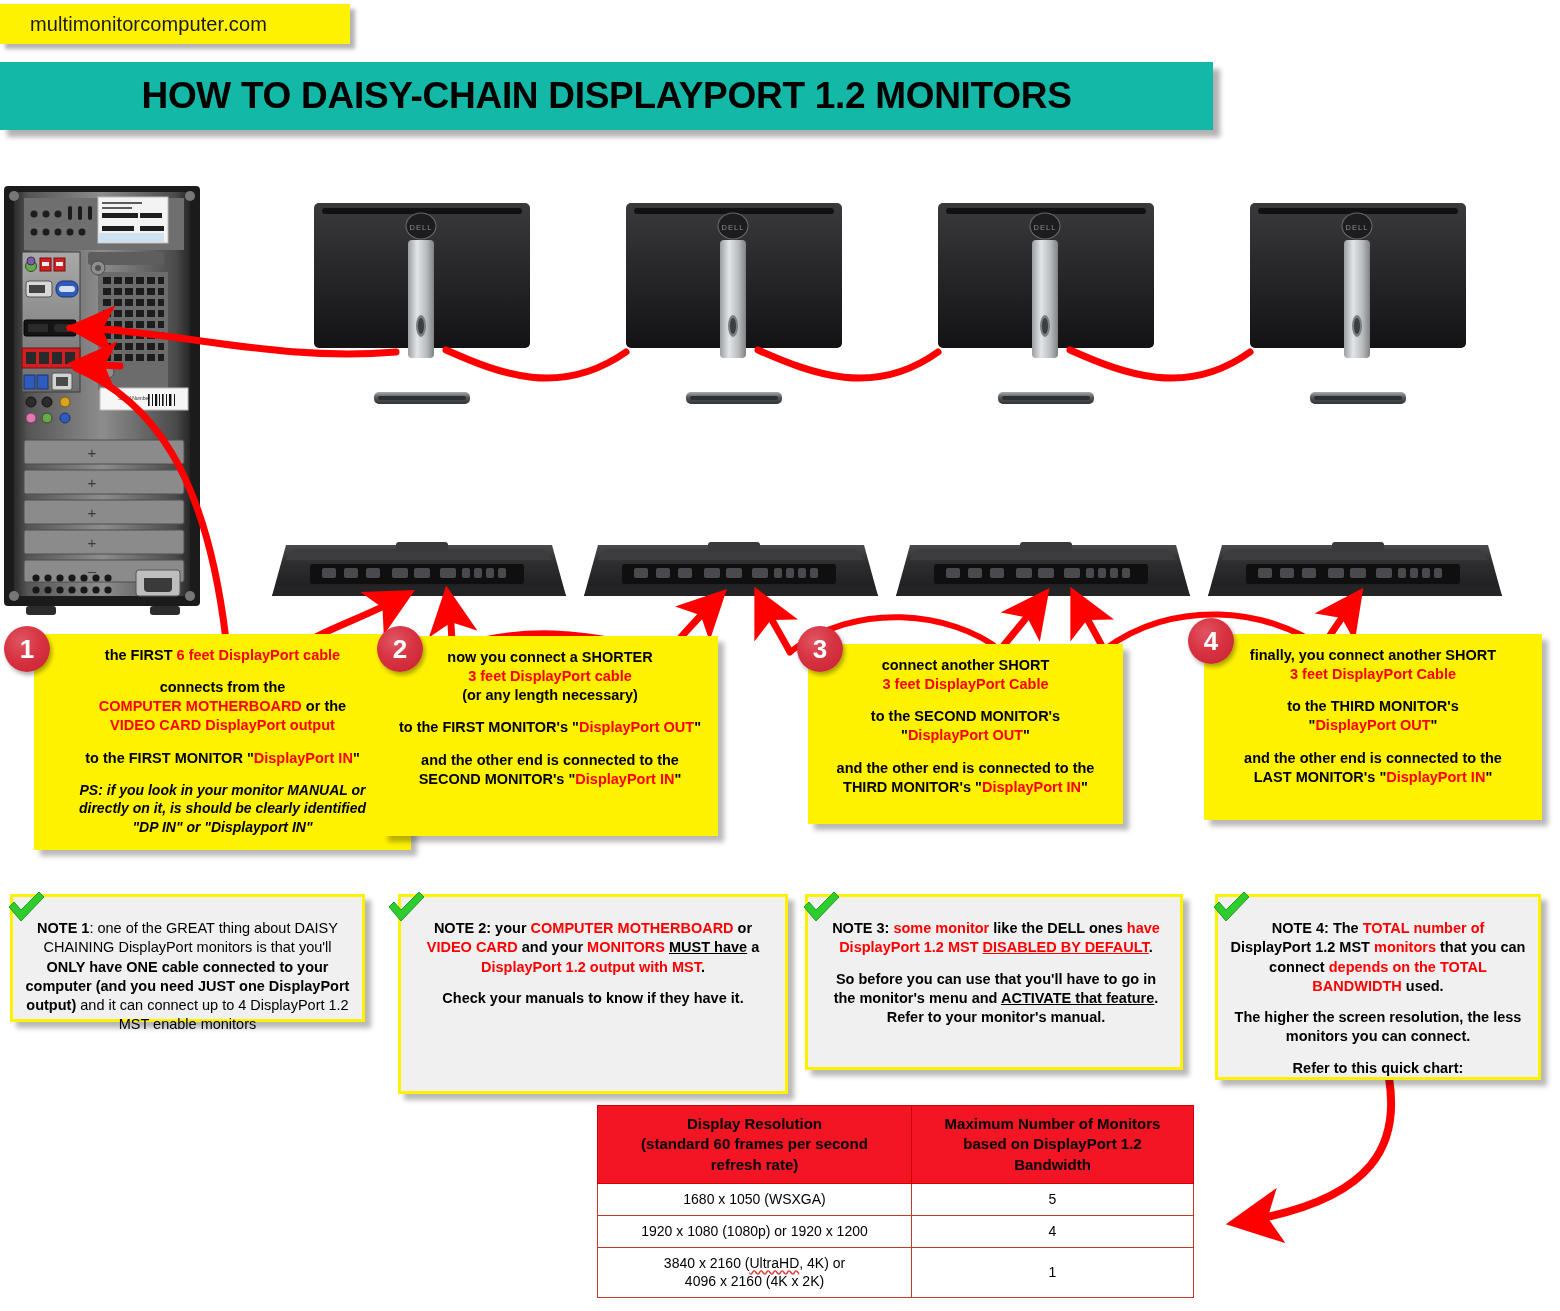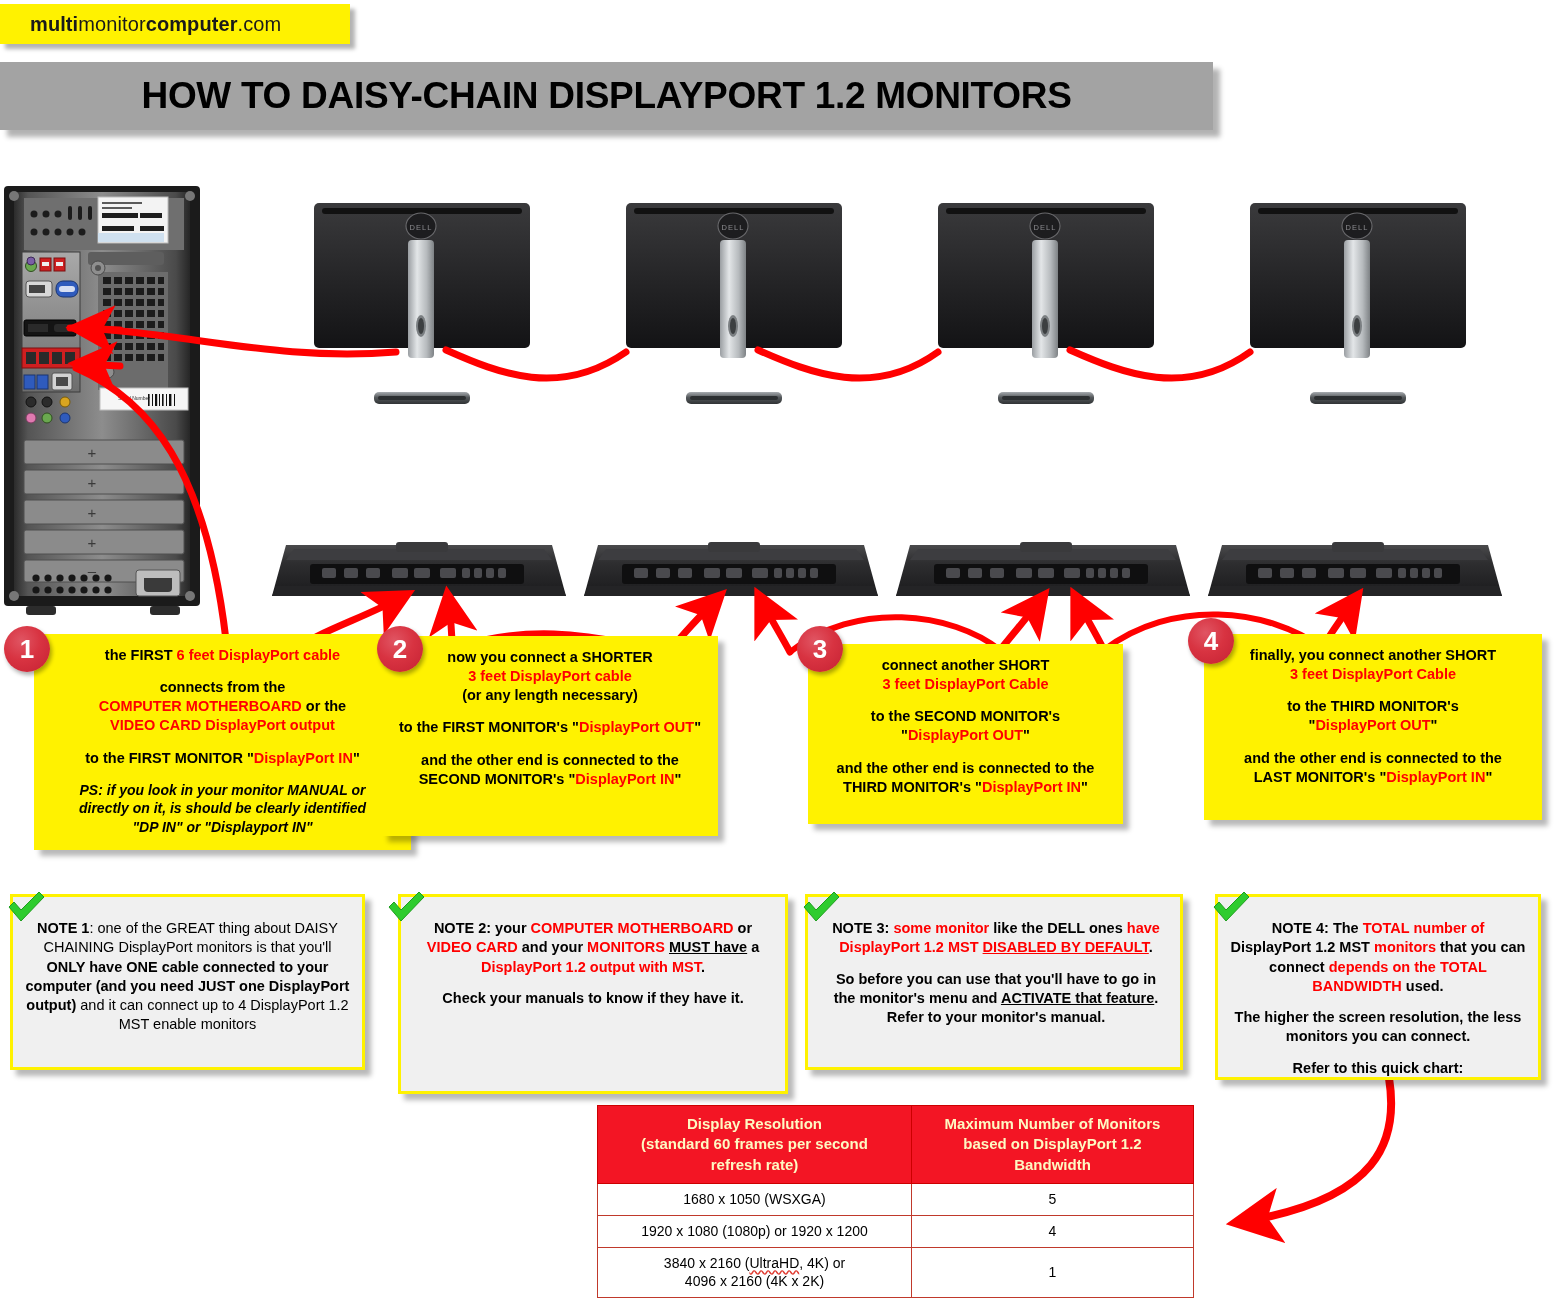--- a/index.html
+++ b/index.html
@@ -5,24 +5,24 @@
   html,body{margin:0;padding:0;background:#fff;}
   body{width:1560px;height:1311px;position:relative;overflow:hidden;
        font-family:"Liberation Sans","DejaVu Sans",sans-serif;}
   .abs{position:absolute;}
 
   
   #brand-tag{left:0;top:4px;width:350px;height:40px;background:#FFF200;
     box-shadow:5px 5px 4px rgba(0,0,0,.30);display:flex;align-items:center;
     padding-left:30px;box-sizing:border-box;}
   #brand-tag .t{font-size:20px;color:#1a1a1a;letter-spacing:.1px;}
-  #brand-tag .b{font-weight:bold;}
+  #brand-tag .b{font-weight:normal;}
 
   
-  #title-banner{left:0;top:62px;width:1213px;height:68px;background:#a3a3a3;
+  #title-banner{left:0;top:62px;width:1213px;height:68px;background:#14b8a6;
     box-shadow:7px 7px 5px rgba(0,0,0,.30);display:flex;align-items:center;
     justify-content:center;}
   #title-banner .t{font-size:37px;font-weight:bold;color:#000;
     letter-spacing:-.3px;transform:scaleX(1.0);}
 
   
   #art{left:0;top:0;width:1560px;height:1311px;pointer-events:none;}
 
   
   .step-box{background:#FFF200;box-shadow:6px 6px 5px rgba(0,0,0,.28);
@@ -47,21 +47,21 @@
   .note-box .red{color:#FF0000;}
   .note-box .b{font-weight:bold;}
   .note-box .u{text-decoration:underline;}
   .note-box p{margin:0 0 12px 0;}
   .note-box p:last-child{margin-bottom:0;}
   .check{width:40px;height:34px;z-index:6;}
 
   
   #res-table{left:597px;top:1105px;width:597px;
     border-collapse:collapse;font-size:14px;color:#000;}
-  #res-table th{background:#F31524;color:#fef9c3;font-weight:bold;
+  #res-table th{background:#F31524;color:#000000;font-weight:bold;
     padding:8px 6px;border:1px solid #C00;line-height:1.35;font-size:15px;}
   #res-table td{border:1px solid #C0392B;padding:6px 4px;text-align:center;
     background:#fff;line-height:1.35;}
   #res-table td.res{width:305px;}
   .sp{text-decoration:underline;text-decoration-style:wavy;
       text-decoration-color:#e03a30;text-underline-offset:2px;}
 </style>
 </head>
 <body>
 
@@ -507,21 +507,21 @@
 <svg class="abs check" style="left:386px;top:890px;" viewBox="0 0 40 34">
     <path d="M3,17 L8,12 L15,20 L33,2 L38,7 L15,31 Z" fill="#2ecc2e" stroke="#1f9e1f" stroke-width="1"></path>
   </svg>
 <svg class="abs check" style="left:801px;top:890px;" viewBox="0 0 40 34">
     <path d="M3,17 L8,12 L15,20 L33,2 L38,7 L15,31 Z" fill="#2ecc2e" stroke="#1f9e1f" stroke-width="1"></path>
   </svg>
 <svg class="abs check" style="left:1211px;top:890px;" viewBox="0 0 40 34">
     <path d="M3,17 L8,12 L15,20 L33,2 L38,7 L15,31 Z" fill="#2ecc2e" stroke="#1f9e1f" stroke-width="1"></path>
   </svg>
 
-<div class="abs note-box" id="note-box-0" style="left:10px;top:894px;width:355px;height:176px;">
+<div class="abs note-box" id="note-box-0" style="left:10px;top:894px;width:355px;height:128px;">
     <p><span class="b">NOTE 1</span><span>: one of the GREAT thing about DAISY CHAINING DisplayPort monitors is that you'll </span><span class="b">ONLY have ONE cable connected to your computer (and you need JUST one DisplayPort output)</span><span> and it can connect up to 4 DisplayPort 1.2 MST enable monitors</span></p>
   </div>
 <div class="abs note-box" id="note-box-1" style="left:390px;top:894px;width:390px;height:200px;margin-left:8px;">
     <p><span class="b">NOTE 2: your </span><span class="b red">COMPUTER MOTHERBOARD</span><span class="b"> or </span><span class="b red">VIDEO CARD</span><span class="b"> and your </span><span class="b red">MONITORS</span><span class="b"> </span><span class="b u">MUST have</span><span class="b"> a </span><span class="b red">DisplayPort 1.2 output with MST</span><span class="b">.</span></p>
     <p><span class="b">Check your manuals to know if they have it.</span></p>
   </div>
 <div class="abs note-box" id="note-box-2" style="left:805px;top:894px;width:378px;height:176px;padding-left:16px;">
     <p><span class="b">NOTE 3: </span><span class="b red">some monitor</span><span class="b"> like the DELL ones </span><span class="b red">have DisplayPort 1.2 MST </span><span class="b u red">DISABLED BY DEFAULT</span><span class="b">.</span></p>
     <p><span class="b">So before you can use that you'll have to go in the monitor's menu and </span><span class="b u">ACTIVATE that feature</span><span class="b">. Refer to your monitor's manual.</span></p>
   </div>

